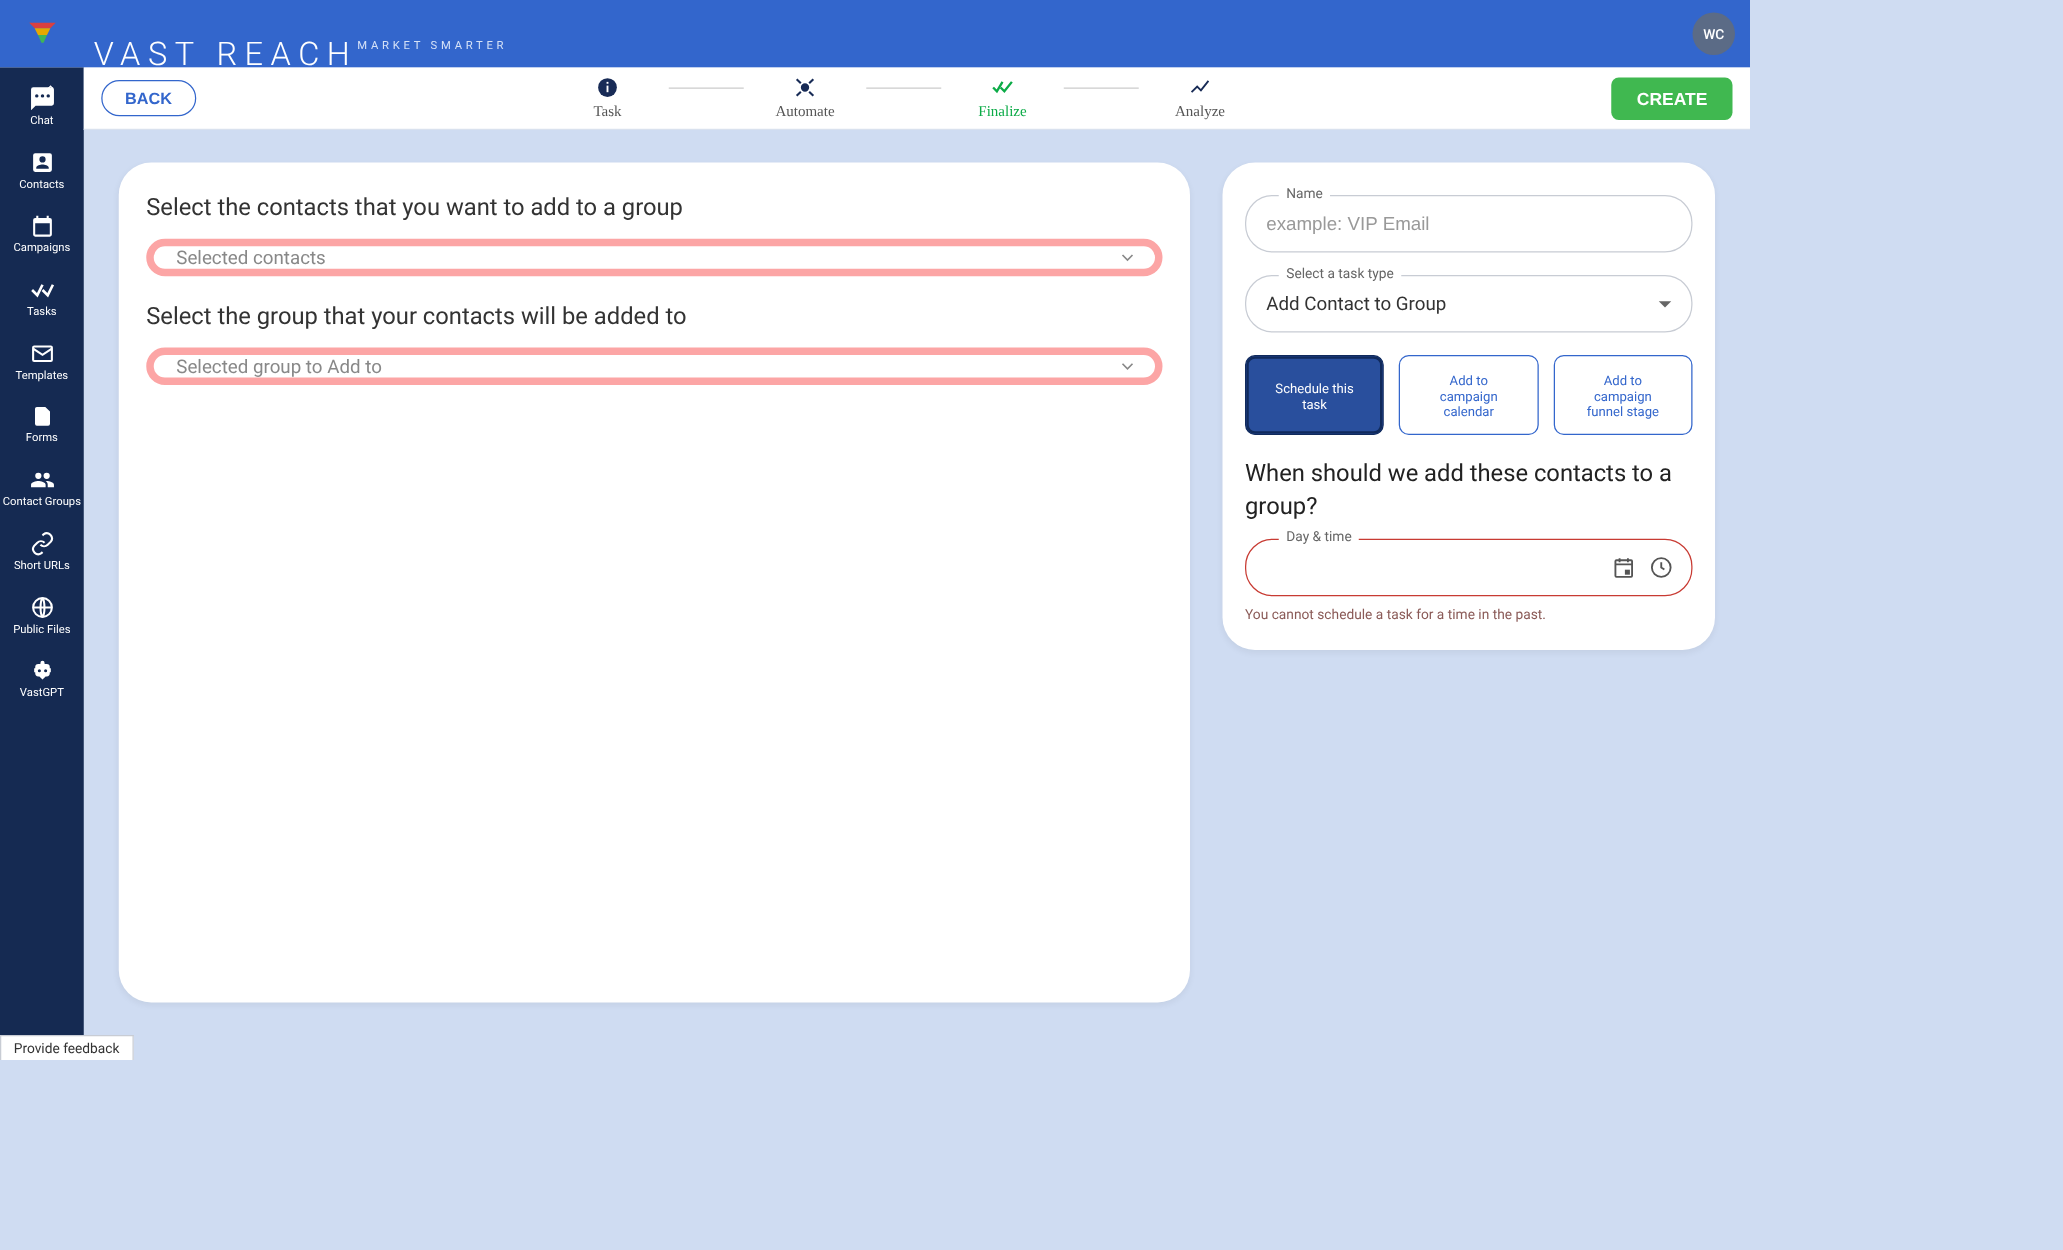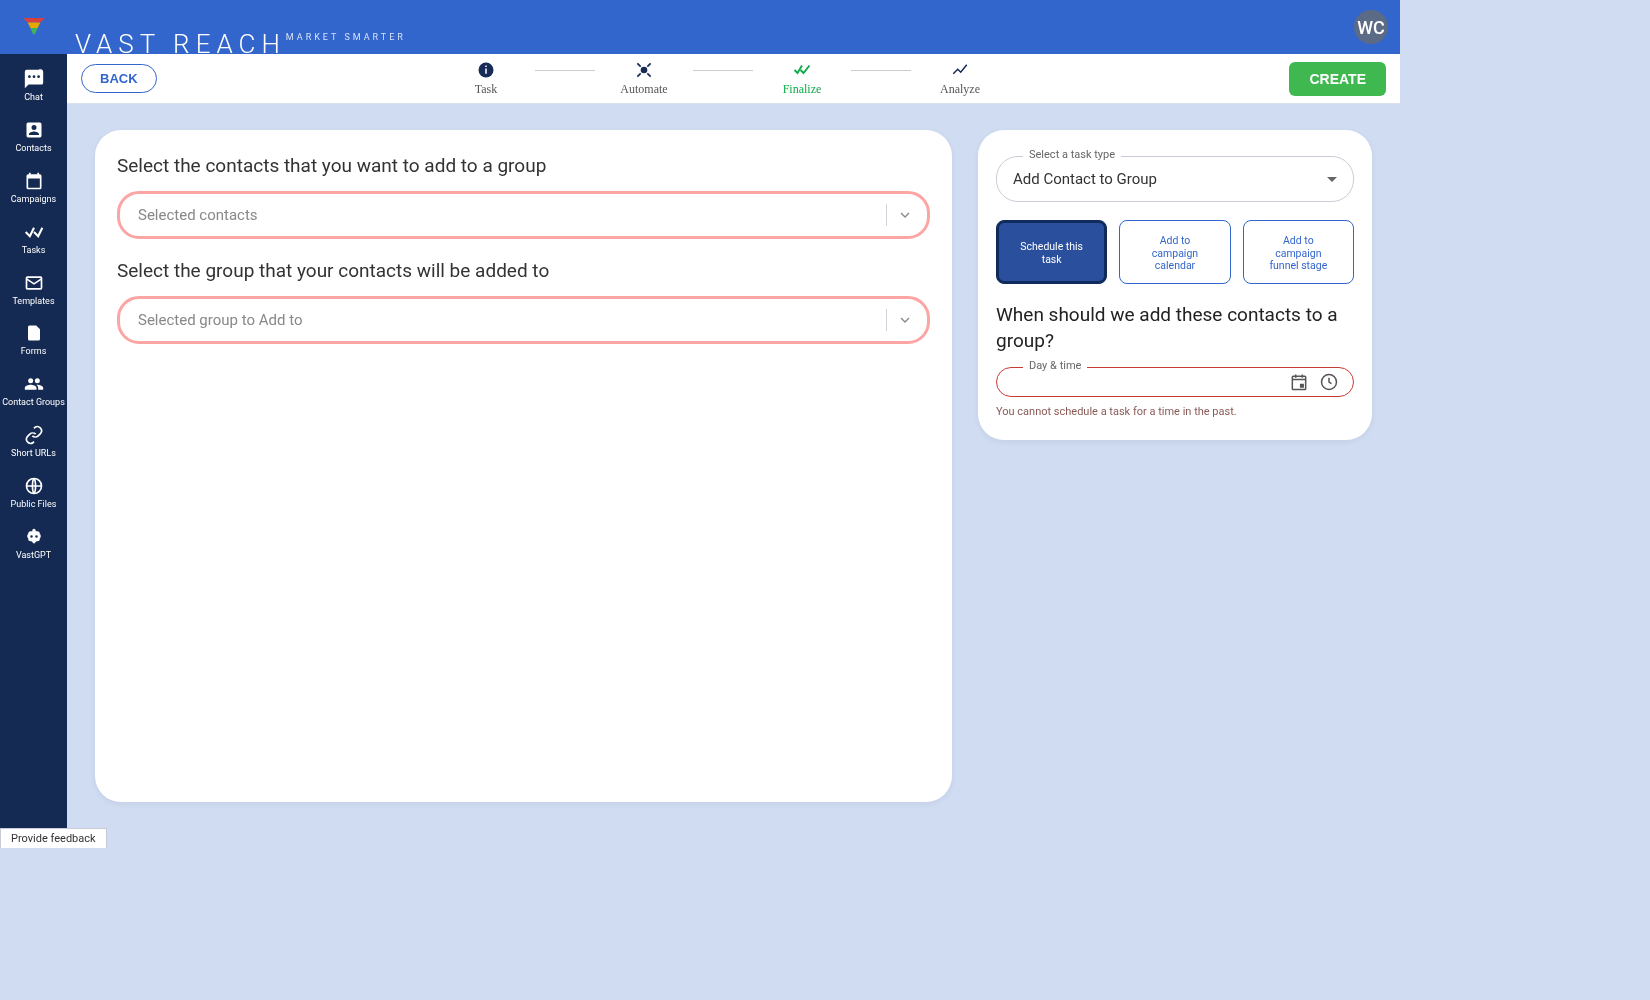--- a/index.html
+++ b/index.html
@@ -54,21 +54,21 @@
   .header-spacer { flex: 1; }
   .avatar-circle {
     width: 34px;
     height: 34px;
     border-radius: 50%;
     background: #5b6b86;
     color: #fff;
     display: flex;
     align-items: center;
     justify-content: center;
-    font-size: 18px;
+    font-size: 11px;
     font-weight: 500;
   }
 
   
   .sidebar {
     position: absolute;
     left: 0;
     top: 54px;
     bottom: 0;
     width: 67px;
@@ -190,23 +190,23 @@
     height: 672px;
     box-shadow: 0 2px 6px rgba(0,0,0,0.06);
   }
   .prompt-text {
     font-size: 19px;
     color: #333;
     margin-bottom: 14px;
   }
   .select-wrap {
     position: relative;
-    border: 3px solid #fca5a5;
+    border: 6px solid #fca5a5;
     border-radius: 22px;
-    height: 48px;
+    height: 30px;
     display: flex;
     align-items: center;
     padding: 0 46px 0 18px;
     margin-bottom: 20px;
   }
   .select-wrap .placeholder {
     color: #888;
     font-size: 15px;
   }
   .select-wrap .divider-v {
@@ -343,21 +343,21 @@
     font-size: 19px;
     color: #222;
     line-height: 1.35;
     margin-bottom: 14px;
   }
 
   .datetime-field {
     position: relative;
     border: 1.5px solid #c83b33;
     border-radius: 22px;
-    height: 30px;
+    height: 46px;
     display: flex;
     align-items: center;
     padding: 0 14px;
     margin-bottom: 8px;
     justify-content: flex-end;
     gap: 10px;
   }
   .datetime-field .float-label { color: #666; }
   .error-text {
     font-size: 11px;
@@ -551,20 +551,24 @@
       <svg class="chevron" width="16" height="16" viewBox="0 0 24 24" fill="none" stroke="#888" stroke-width="2">
           <path d="M6 9l6 6 6-6"></path>
         </svg>
     </div>
   </div>
 
   <div class="side-panel">
 
     <div class="panel-body">
 
+      <div class="float-field">
+        <span class="float-label">Name</span>
+        <input type="text" placeholder="example: VIP Email" style="">
+      </div>
 
       <div class="task-type-select">
         <span class="float-label">Select a task type</span>
         <span class="value">Add Contact to Group</span>
         <div class="tri-down"></div>
       </div>
 
       <div class="option-row">
         <div class="option-card active">
           <svg class="oc-icon" viewBox="0 0 24 24" fill="none" stroke="#fff" stroke-width="2">

